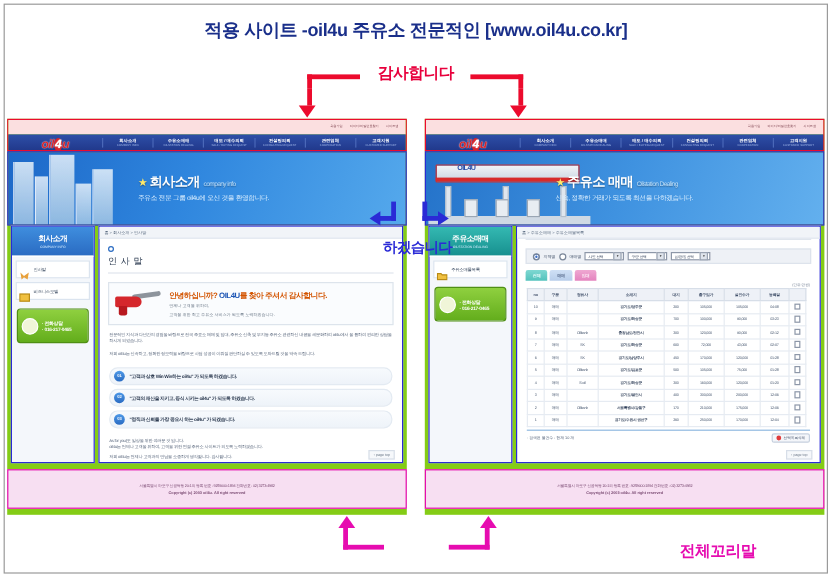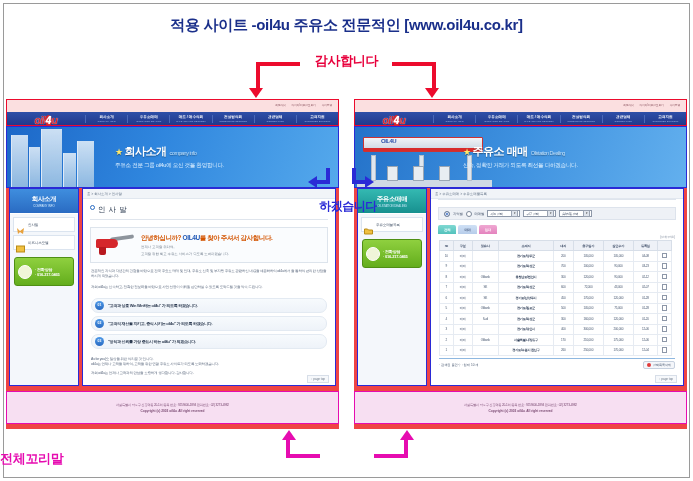--- a/index.html
+++ b/index.html
@@ -26,21 +26,21 @@
   .ann-red-bracket .vbar{position:absolute;width:4px;background:#ec0b2d;}
   .arrow-down{
     position:absolute;width:0;height:0;
     border-left:7px solid transparent;border-right:7px solid transparent;
     border-top:10px solid #ec0b2d;
   }
   
   .site{position:absolute;top:99px;width:333px;height:330px;}
   .site.left{left:6px;}
   .site.right{left:354px;}
-  .site-inner{position:absolute;inset:0;background:#ef4444;text-decoration:underline;}
+  .site-inner{position:absolute;inset:0;background:#84cc16;text-decoration:underline;}
 
   
   .hdr-wrap{position:absolute;left:0;top:0;width:333px;height:27px;
     border:1.5px solid #ec0b2d;box-sizing:border-box;}
   .hdr-util{position:absolute;left:0;top:0;right:0;height:12px;
     background:#fbdfe0;}
   .hdr-util .links{position:absolute;right:6px;top:3px;display:flex;gap:6px;}
   .hdr-util .links span{font-size:2.6px;color:#7a3d4a;line-height:5px;}
   .hdr-nav{position:absolute;left:0;top:12px;right:0;bottom:0;
     background:linear-gradient(#2e4fa8,#21398c);display:flex;align-items:center;}
@@ -94,21 +94,21 @@
   .lnb-item .tx{font-size:3.6px;color:#3a4a60;letter-spacing:-0.2px;}
   .tel-box{margin:7px 4px 0 4px;height:27px;background:linear-gradient(#8fd03f,#63ad1c);
     border:1px solid #4f8f14;border-radius:3px;display:flex;align-items:center;gap:3px;padding-left:3px;}
   .tel-ic{width:12px;height:12px;border-radius:50%;background:#f0f5d8;border:1px solid #fff;}
   .tel-tx span{display:block;font-size:4px;color:#ffffff;font-weight:bold;letter-spacing:-0.2px;}
 
   .content{position:absolute;left:76px;top:0;width:254px;height:198px;
     border:1.5px solid #2a2ad6;box-sizing:border-box;background:#fff;}
   .crumb{height:10px;background:#f1f4f8;border-bottom:1px solid #e1e7ef;
     font-size:3.4px;color:#5a6b80;padding:3px 0 0 4px;box-sizing:border-box;}
-  .pg-title{display:flex;align-items:flex-start;gap:3px;padding:6px 0 4px 7px;}
+  .pg-title{display:flex;align-items:flex-start;gap:3px;padding:6px 0 4px 7px;flex-direction:column;}
   .pg-dot{width:5px;height:5px;border-radius:50%;border:1.5px solid #2a6bc2;box-sizing:border-box;}
   .pg-title .tx{font-size:7.5px;color:#2b3a50;letter-spacing:0.5px;}
   .rule{height:1px;background:#dfe5ed;margin:0 7px;}
 
   
   .greet{margin:7px 7px 0 7px;height:36px;border:1px solid #dde4ec;background:#fafcfe;
     display:flex;align-items:center;gap:5px;padding-left:5px;box-sizing:border-box;}
   .nozzle{width:40px;height:24px;position:relative;}
   .nozzle .hose{position:absolute;left:14px;top:3px;width:24px;height:4px;background:#8d949c;
     border-radius:2px;transform:rotate(-8deg);}
@@ -175,21 +175,21 @@
   .ann-inner-label{
     position:absolute;left:298px;top:198px;width:100px;text-align:center;
     font-size:12px;font-weight:bold;color:#2a2ad6;letter-spacing:-0.5px;
   }
   .arrow-blue{position:absolute;top:170px;}
   .arrow-blue .st{position:absolute;background:#2a2ad6;}
   .arrow-blue .hd{position:absolute;width:0;height:0;}
 
   
   .ann-foot-label{
-    position:absolute;left:0;top:450px;width:630px;text-align:left;
+    position:absolute;left:0;top:450px;width:630px;text-align:right;
     font-size:13px;font-weight:bold;color:#e60cb0;letter-spacing:-0.3px;
   }
   .ann-pink{position:absolute;}
   .ann-pink .v{position:absolute;width:4px;background:#e60cb0;}
   .ann-pink .h{position:absolute;height:4px;background:#e60cb0;}
   .arrow-up{position:absolute;width:0;height:0;
     border-left:7px solid transparent;border-right:7px solid transparent;
     border-bottom:10px solid #e60cb0;}
 </style>
 </head>

